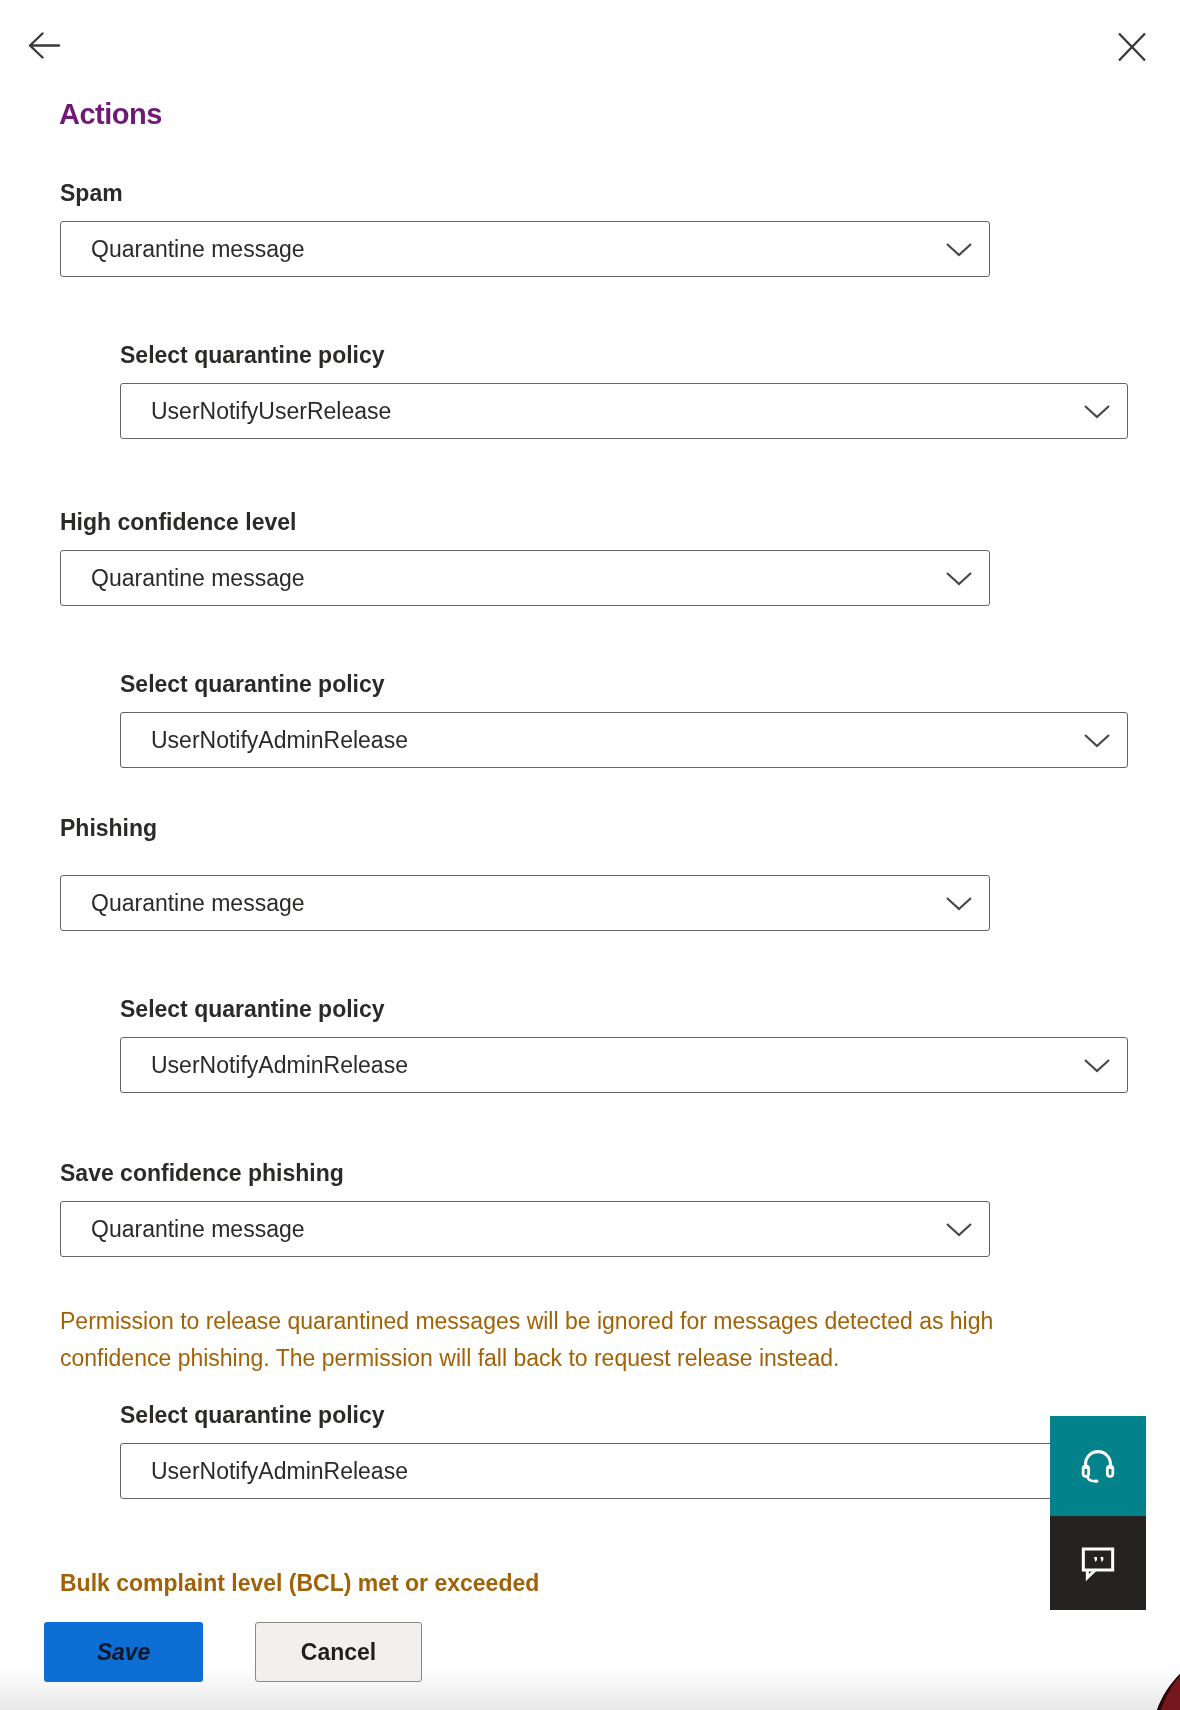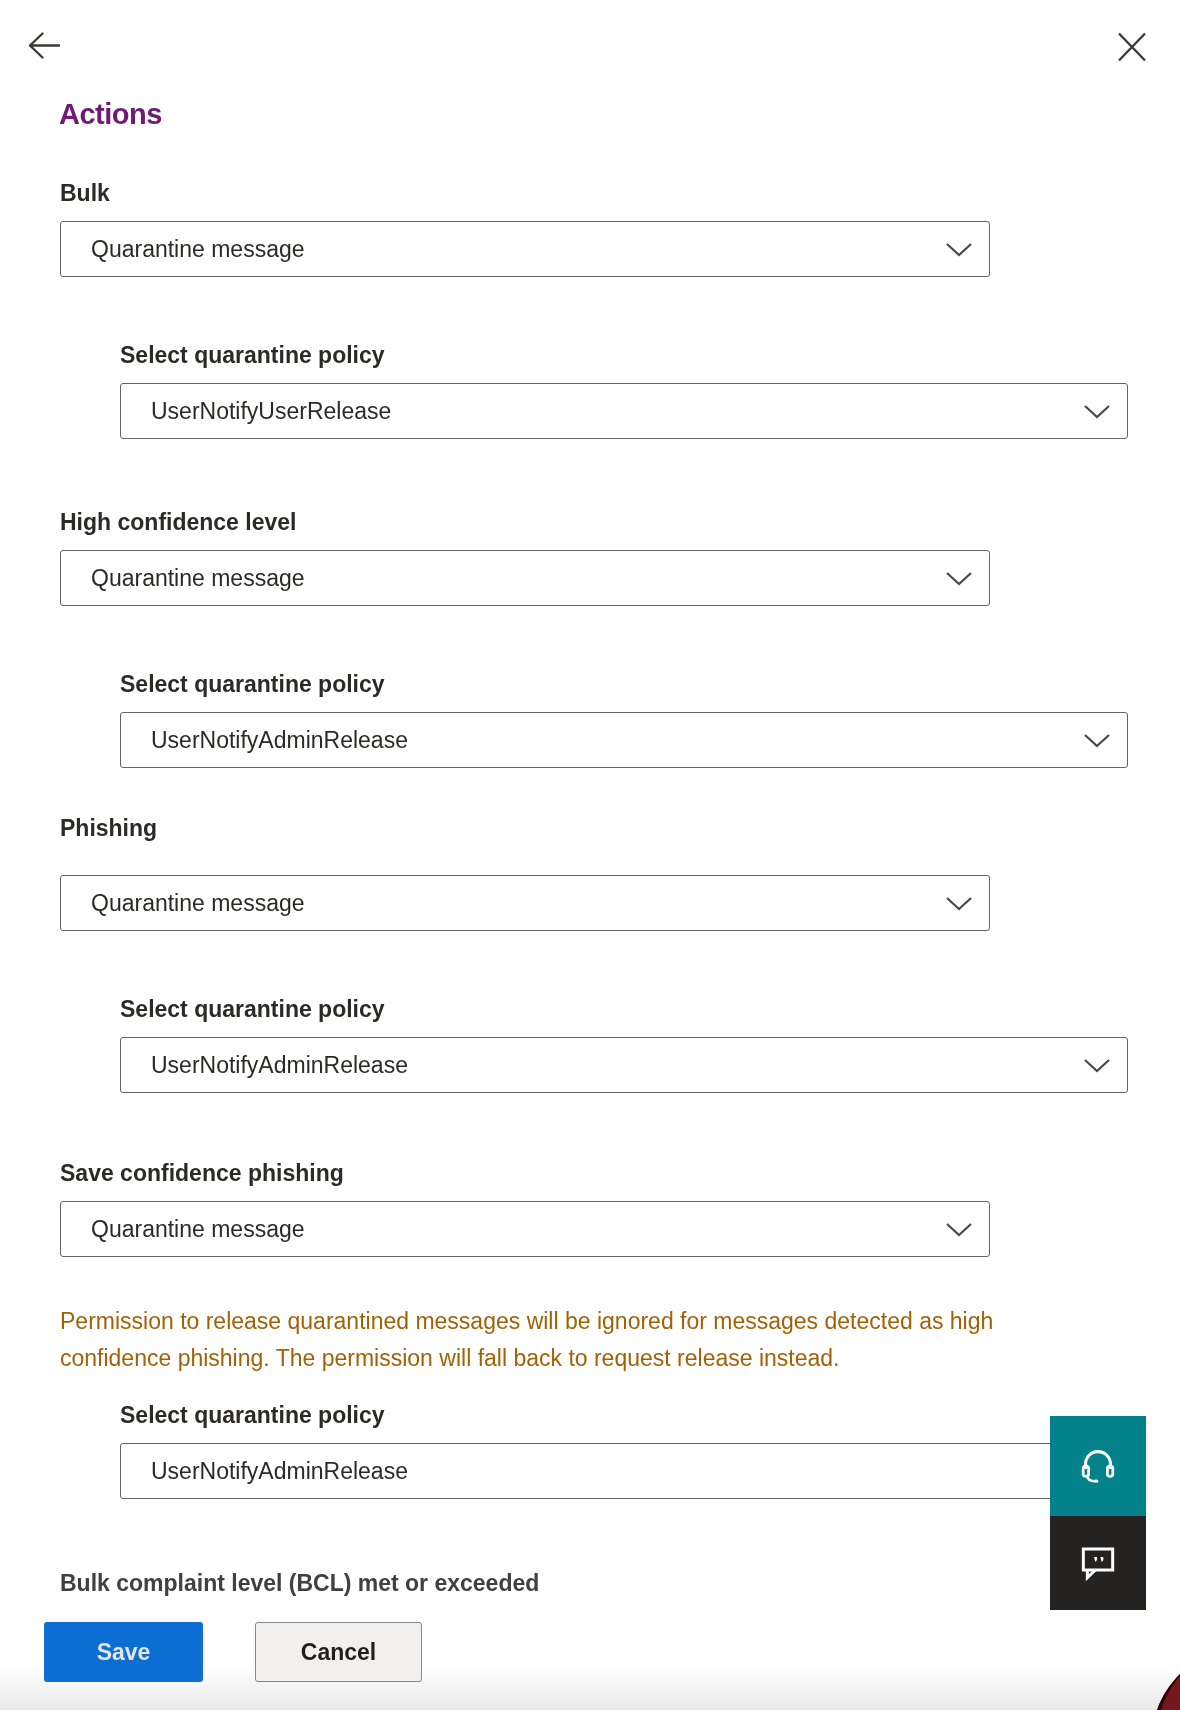--- a/index.html
+++ b/index.html
@@ -45,37 +45,37 @@
     width:28px; height:15px;
   }
 
   .note {
     position:absolute; left:60px; top:1303px; width:1000px;
     font-size:23px; line-height:37px; color:#a16207;
   }
 
   .bulk-label {
     position:absolute; left:60px; top:1570px;
-    font-size:23px; font-weight:600; color:#404040;
+    font-size:23px; font-weight:600; color:#a16207;
     z-index:1; white-space:nowrap;
   }
 
   .footer {
     position:absolute; left:0; top:1596px; width:1180px; height:114px;
     background:linear-gradient(180deg,#ffffff 0%,#ffffff 62%,#f1f1f1 86%,#e9e9e9 100%);
     z-index:2;
   }
   .btn {
     position:absolute; top:26px; height:60px;
     font-family:"Liberation Sans", sans-serif;
     font-size:23px; font-weight:600;
     border-radius:3px; cursor:pointer;
     display:flex; align-items:center; justify-content:center;
   }
-  #save-btn { left:44px; width:159px; background:#0d6fd3; color:#e5e5e5; border:none; }
+  #save-btn { left:44px; width:159px; background:#0d6fd3; color:#0f172a; border:none;font-style:italic; }
   #cancel-btn { left:229px; width:167px; background:#f1f0ef; color:#201f1e; border:1.6px solid #8a8886;margin-left:26px; }
 
   .side-widget { position:absolute; left:1050px; z-index:5; }
   #help-btn {
     top:1416px; width:96px; height:100px; background:#04828b;
     border:none; display:flex; align-items:center; justify-content:center;
   }
   #feedback-btn {
     top:1516px; width:96px; height:94px; background:#242322;
     border:none; display:flex; align-items:center; justify-content:center;
@@ -97,21 +97,21 @@
 <button class="icon-btn" id="close-btn" aria-label="Close">
   <span>
     <svg width="36" height="34" viewBox="0 0 36 34">
       <path d="M5 3.5 L31 30.5 M31 3.5 L5 30.5" fill="none" stroke="#3b3a39" stroke-width="2.4"></path>
     </svg>
   </span>
 </button>
 
 <div class="page-title">Actions</div>
 
-<div class="sec-label" style="top:177px">Bulk</div>
+<div class="sec-label" style="top:177px">Spam</div>
 <div class="dd" style="top:221px">
   <span class="dd-value">Quarantine message</span>
   <span class="chev">
     <svg width="28" height="15" viewBox="0 0 28 15">
         <path d="M2 2 L14 13 L26 2" fill="none" stroke="#494847" stroke-width="2.2"></path>
       </svg>
   </span>
 </div>
 <div class="sec-label sub-label" style="top:339px">Select quarantine policy</div>
 <div class="dd sub" style="top:383px">

